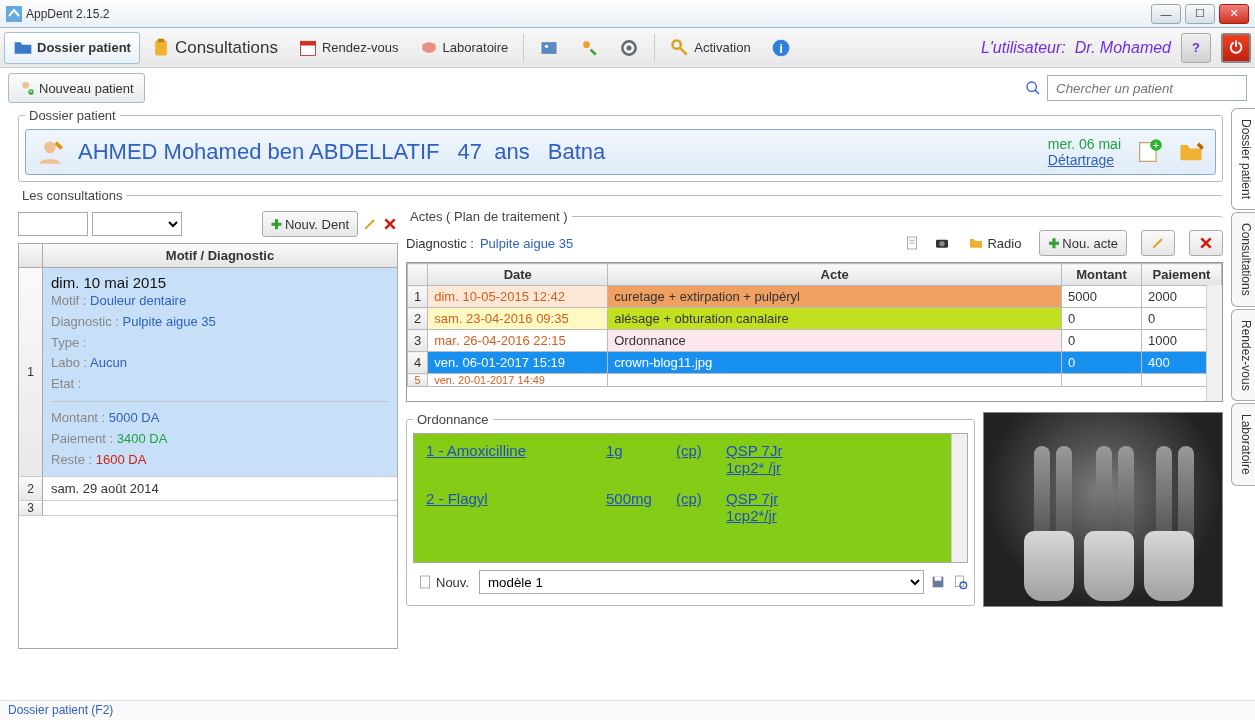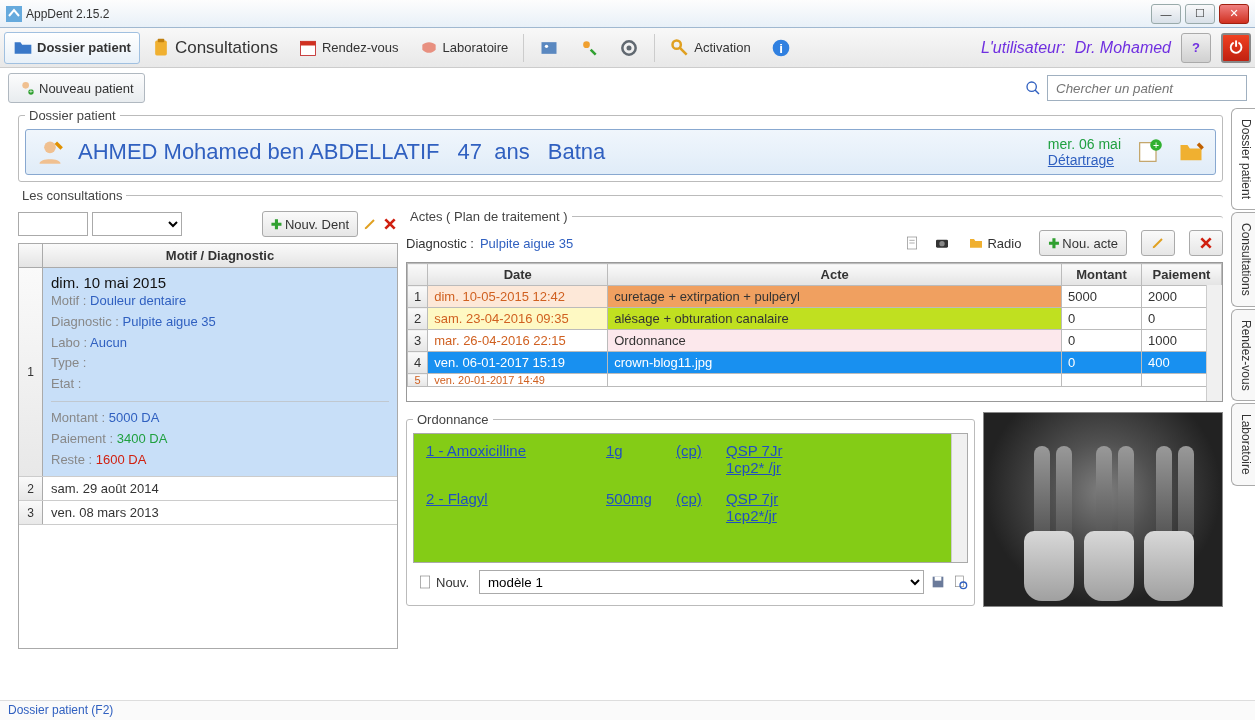--- a/index.html
+++ b/index.html
@@ -269,36 +269,35 @@
             <div class="col">Motif / Diagnostic</div>
           </div>
           <div class="consult-table">
 
             <div class="consult-row selected">
               <div class="rownum">1</div>
               <div class="cell">
                 <div style="font-size:15px;color:#111">dim. 10 mai 2015</div>
                 <div class="detail-line"><span class="lbl">Motif :</span> <span class="val-blue">Douleur dentaire</span></div>
                 <div class="detail-line"><span class="lbl">Diagnostic :</span> <span class="val-blue">Pulpite aigue 35</span></div>
+                <div class="detail-line"><span class="lbl">Type :</span> <span></span></div>
                 <div class="detail-line"><span class="lbl">Labo :</span> <span class="val-blue">Aucun</span></div>
-                <div class="detail-line"><span class="lbl">Type :</span> <span></span></div>
                 <div class="detail-line"><span class="lbl">Etat :</span> <span></span></div>
                 <hr class="thin">
                 <div class="detail-line"><span class="lbl">Montant :</span> <span class="val-blue">5000 DA</span></div>
                 <div class="detail-line"><span class="lbl">Paiement :</span> <span class="val-green">3400 DA</span></div>
                 <div class="detail-line"><span class="lbl">Reste :</span> <span class="val-red">1600 DA</span></div>
               </div>
             </div>
             <div class="consult-row">
               <div class="rownum">2</div>
               <div class="cell compact">sam. 29 août 2014</div>
             </div>
             <div class="consult-row">
               <div class="rownum">3</div>
-              <div class="cell compact">ven. 08 mars 2013</div>
             </div>
           </div>
         </div>
 
         <div class="rightcol">
           <fieldset style="border:none; border-top:1px solid #bbb; padding:4px 0 0;">
             <legend>Actes  ( Plan de traitement )</legend>
             <div class="diag-line">
               <span class="label">Diagnostic :</span>
               <span class="value">Pulpite aigue 35</span>

